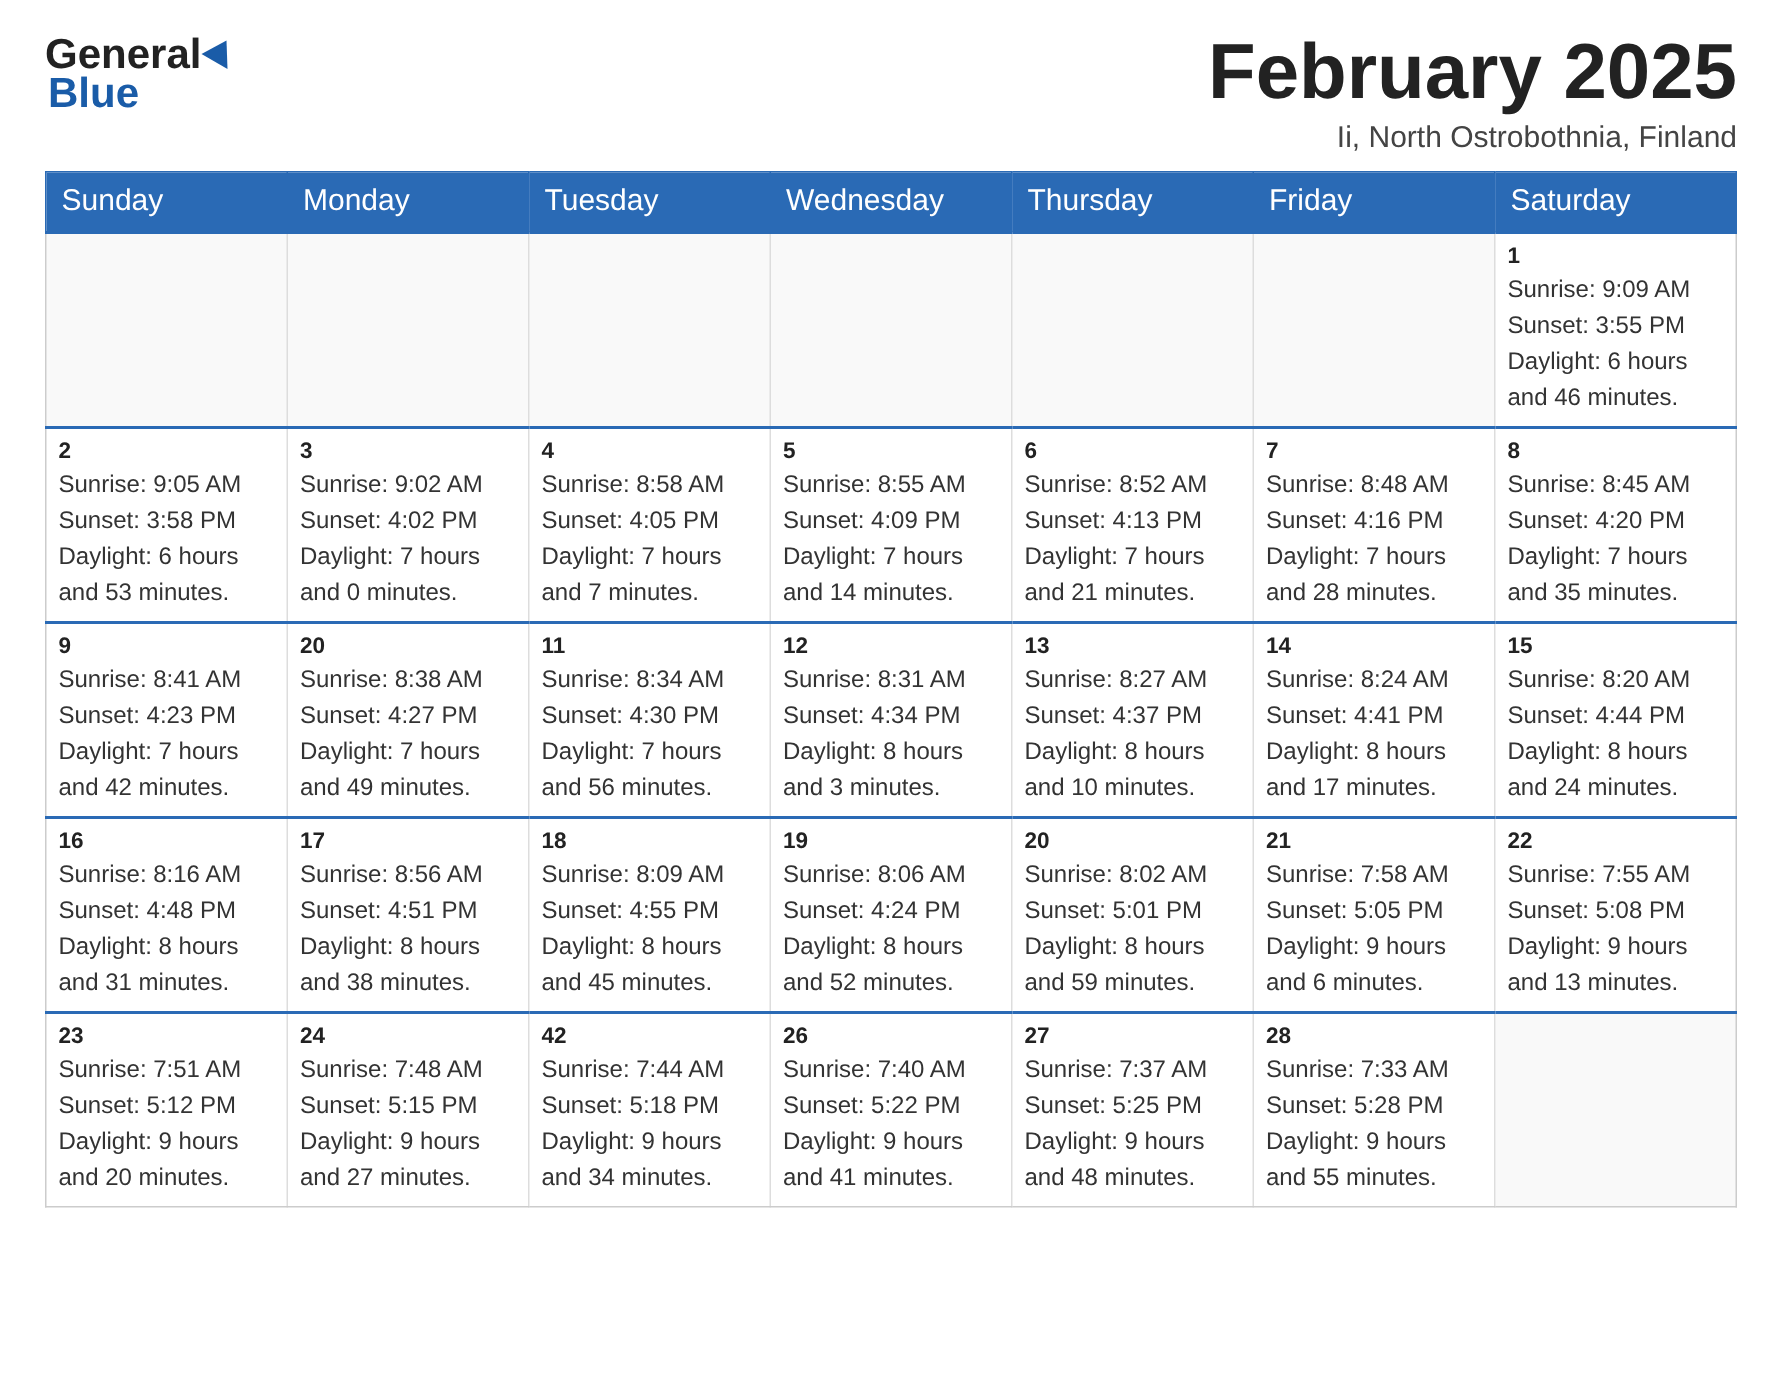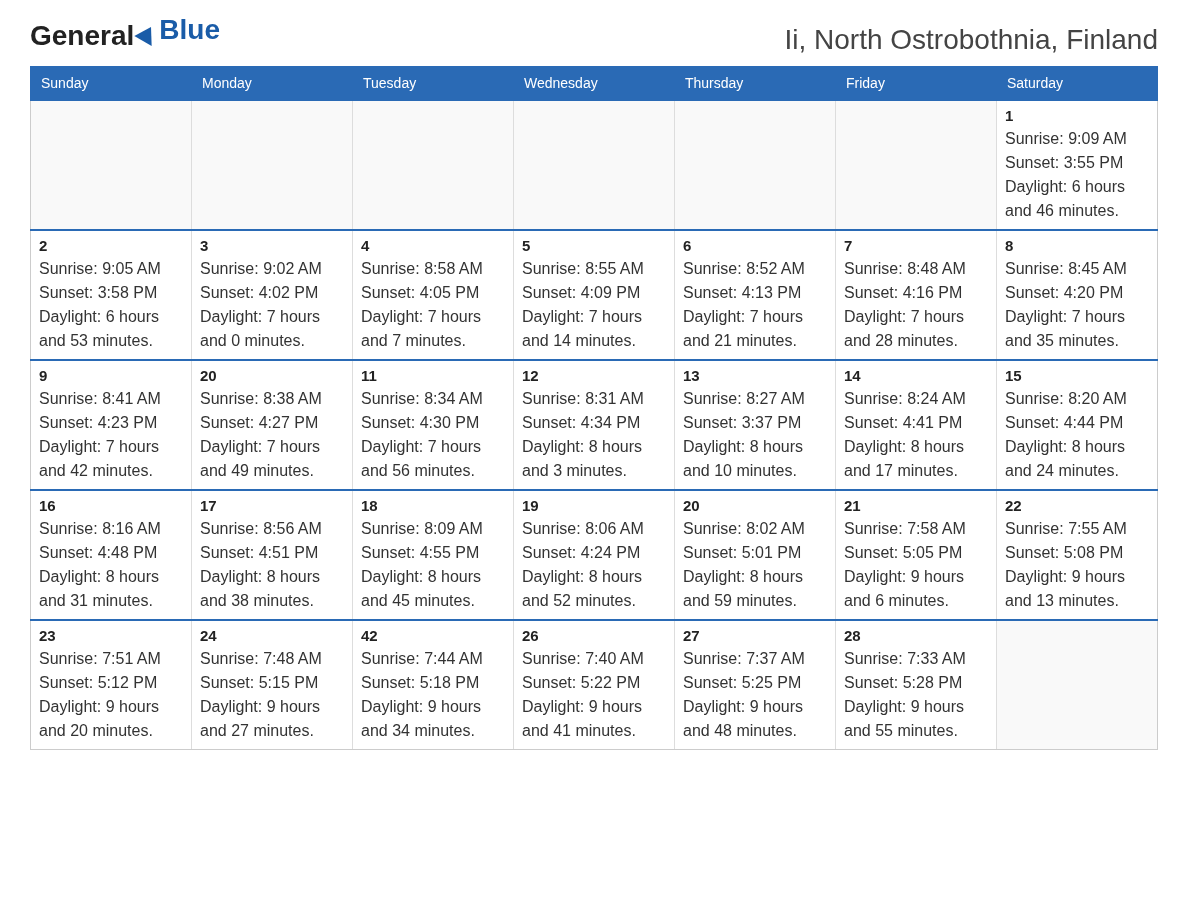--- a/index.html
+++ b/index.html
@@ -20,33 +20,33 @@
     .title-section {
       text-align: right;
     }
     .cal-title {
       font-size: 52px;
       font-weight: bold;
       color: #222;
       line-height: 1.1;
     }
     .cal-subtitle {
-      font-size: 28px;
+      font-size: 20px;
       color: #444;
       margin-top: 4px;
     }
     .calendar {
       width: 100%;
       border-collapse: collapse;
       margin-top: 10px;
     }
     .calendar th {
       background-color: #2a6ab5;
       color: #fff;
-      font-size: 14px;
+      font-size: 20px;
       font-weight: normal;
       padding: 8px 10px;
       text-align: left;
       border: 1px solid #2a6ab5;
     }
     .calendar td {
       border: 1px solid #ccc;
       vertical-align: top;
       padding: 6px 8px;
       width: 14.28%;
@@ -68,21 +68,21 @@
     .day-info {
       font-size: 16px;
       color: #333;
       line-height: 1.5;
     }
     .empty-cell {
       background: #f9f9f9;
     }
     .logo-wrapper {
       display: flex;
-      flex-direction: row;
+      flex-direction: column;
     }
     .logo-top-row {
       display: flex;
       align-items: center;
     }
     .logo-text-general {
       font-size: 28px;
       font-weight: bold;
       color: #222;
     }
@@ -109,20 +109,21 @@
 
 <div class="header">
   <div class="logo-wrapper">
     <div class="logo-top-row">
       <span class="logo-text-general">General</span>
       <span class="logo-triangle"></span>
     </div>
     <span class="logo-text-blue">Blue</span>
   </div>
   <div class="title-section">
+    <div class="cal-title">February 2025</div>
     <div class="cal-subtitle">Ii, North Ostrobothnia, Finland</div>
   </div>
 </div>
 
 <table class="calendar">
   <thead>
     <tr>
     <th>Sunday</th>
         <th>Monday</th>
         <th>Tuesday</th>
@@ -224,21 +225,21 @@
         <td>
           <div class="day-number">12</div>
           <div class="day-info">Sunrise: 8:31 AM
 Sunset: 4:34 PM
 Daylight: 8 hours
 and 3 minutes.</div>
         </td>
         <td>
           <div class="day-number">13</div>
           <div class="day-info">Sunrise: 8:27 AM
-Sunset: 3:37 PM
+Sunset: 4:37 PM
 Daylight: 8 hours
 and 10 minutes.</div>
         </td>
         <td>
           <div class="day-number">14</div>
           <div class="day-info">Sunrise: 8:24 AM
 Sunset: 4:41 PM
 Daylight: 8 hours
 and 17 minutes.</div>
         </td>

